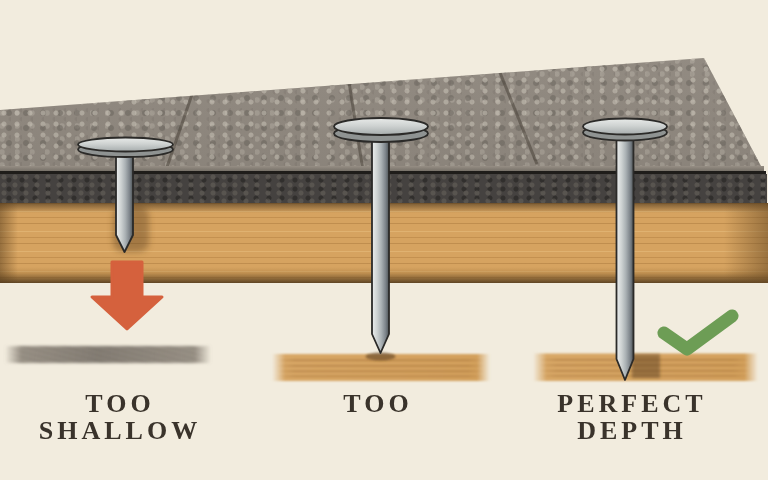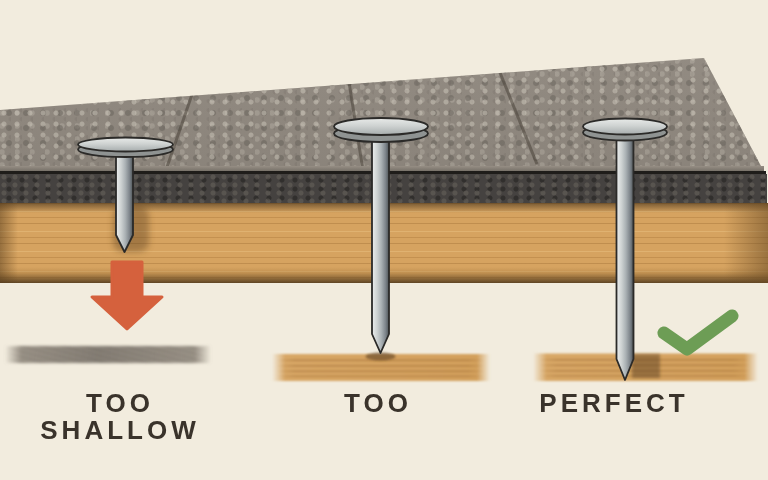--- a/index.html
+++ b/index.html
@@ -1,17 +1,17 @@
 <!DOCTYPE html>
 <html><head>
 <meta charset="utf-8">
 <style>
   html,body{margin:0;padding:0;background:#f2ecde;}
   .scene{position:relative;width:768px;height:472px;overflow:hidden;
-    background:#f2ecde;font-family:Liberation Sans, sans-serif;}
+    background:#f2ecde;font-family:Liberation Serif, serif;}
 
   
   .shingle-top{position:absolute;inset:0;
     clip-path:polygon(0px 110px,704px 58px,762px 168px,0px 172px);
     background:
       linear-gradient(to bottom,rgba(255,255,255,0.10),rgba(40,36,32,0.20)),
       radial-gradient(circle at 4px 3px,rgba(205,198,185,0.55) 2px,rgba(205,198,185,0) 3px),
       radial-gradient(circle at 9px 8px,rgba(96,90,82,0.55) 2.4px,rgba(96,90,82,0) 3.6px),
       radial-gradient(circle at 2px 9px,rgba(178,171,159,0.5) 2.2px,rgba(178,171,159,0) 3.4px),
       radial-gradient(circle at 11px 2px,rgba(120,113,104,0.45) 1.8px,rgba(120,113,104,0) 3px),
@@ -42,21 +42,21 @@
       repeating-linear-gradient(0deg,rgba(0,0,0,0) 0 5px,rgba(168,117,56,0.40) 5px 6.5px,rgba(0,0,0,0) 6.5px 11px,rgba(235,196,134,0.45) 11px 12.5px,rgba(0,0,0,0) 12.5px 19px,rgba(150,102,46,0.35) 19px 20px),
       #d6a360;}
 
   .overlay{position:absolute;inset:0;}
 
   .label{position:absolute;top:390px;width:260px;text-align:center;
     color:#3a332b;font-weight:800;font-size:26px;line-height:27px;letter-spacing:4px;}
   .label span{display:block;}
   .label-1{left:-10px;}
   .label-2{left:248px;}
-  .label-3{left:484px;}
+  .label-3{left:502px;}
 </style>
 </head>
 <body>
 
 <div class="scene">
 
   <div class="shingle-top">
     <div class="seam seam-1"></div>
     <div class="seam seam-2"></div>
     <div class="seam seam-3"></div>
@@ -165,15 +165,16 @@
 
   <div class="label label-1">
     <span>TOO</span>
     <span>SHALLOW</span>
   </div>
   <div class="label label-2">
     <span>TOO</span>
   </div>
   <div class="label label-3">
     <span>PERFECT</span>
+    <span>DEPTH</span>
   </div>
 
 </div>
 
 </body></html>

